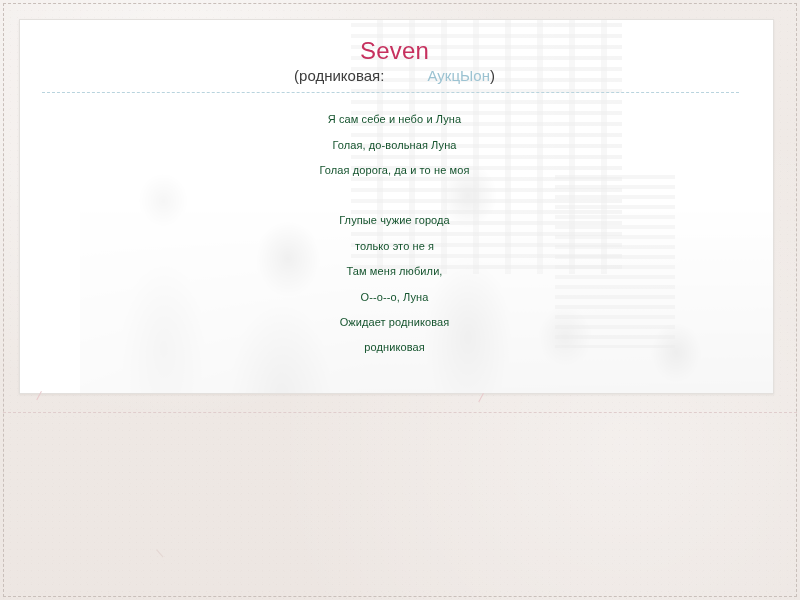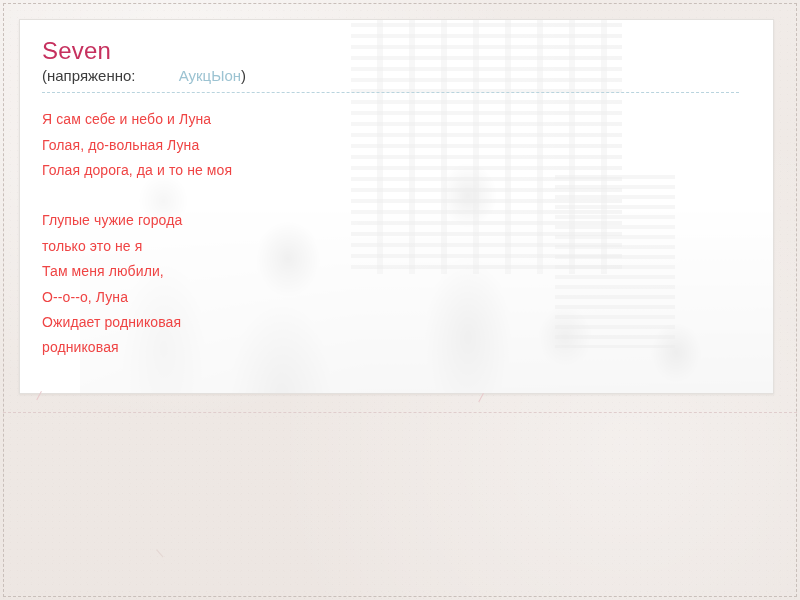--- a/index.html
+++ b/index.html
@@ -17,20 +17,21 @@
   }
 
   
   #page-root {
     position: absolute;
     inset: 0;
     background:
       radial-gradient(circle at 22% 14%, rgba(255,255,255,0.55), rgba(255,255,255,0) 42%),
       radial-gradient(circle at 78% 74%, rgba(255,255,255,0.35), rgba(255,255,255,0) 46%),
       linear-gradient(170deg, #f2edea 0%, #efe9e5 48%, #ece5e1 100%);
+    text-align: center;
   }
 
   
   #paper-grain {
     position: absolute;
     inset: 0;
     pointer-events: none;
     opacity: .5;
     background-image:
       radial-gradient(rgba(160,140,135,0.10) 0.5px, rgba(0,0,0,0) 0.6px),
@@ -159,23 +160,23 @@
 
   #title-divider {
     margin-top: 6px;
     height: 0;
     border-top: 1px dashed #b9d4de;
     width: 697px;
   }
 
   #lyrics-block {
     margin-top: 14px;
-    font-size: 14px;
+    font-size: 11px;
     line-height: 25.4px;
-    color: #ef4444;
+    color: #14532d;
     letter-spacing: 0.1px;
   }
   .lyric-line {
     white-space: pre;
     min-height: 25px;
   }
   .lyric-line.blank {
     height: 25px;
   }
 
@@ -216,21 +217,21 @@
       <div id="photo-building-2"></div>
       <div id="photo-figures"></div>
       <div id="photo-wash"></div>
     </div>
 
     <div id="slide-content">
 
       <h1 id="slide-title">Seven</h1>
 
       <p id="slide-subtitle">
-        <span>(напряженно: </span><a id="artist-link" href="#">АукцЫон</a><span>)</span>
+        <span>(родниковая: </span><a id="artist-link" href="#">АукцЫон</a><span>)</span>
       </p>
 
       <div id="title-divider"></div>
 
       <div id="lyrics-block">
         <div class="lyric-line">Я сам себе и небо и Луна</div>
         <div class="lyric-line">Голая, до-вольная Луна</div>
         <div class="lyric-line">Голая дорога, да и то не моя</div>
         <div class="lyric-line blank"></div>
         <div class="lyric-line">Глупые чужие города</div>

